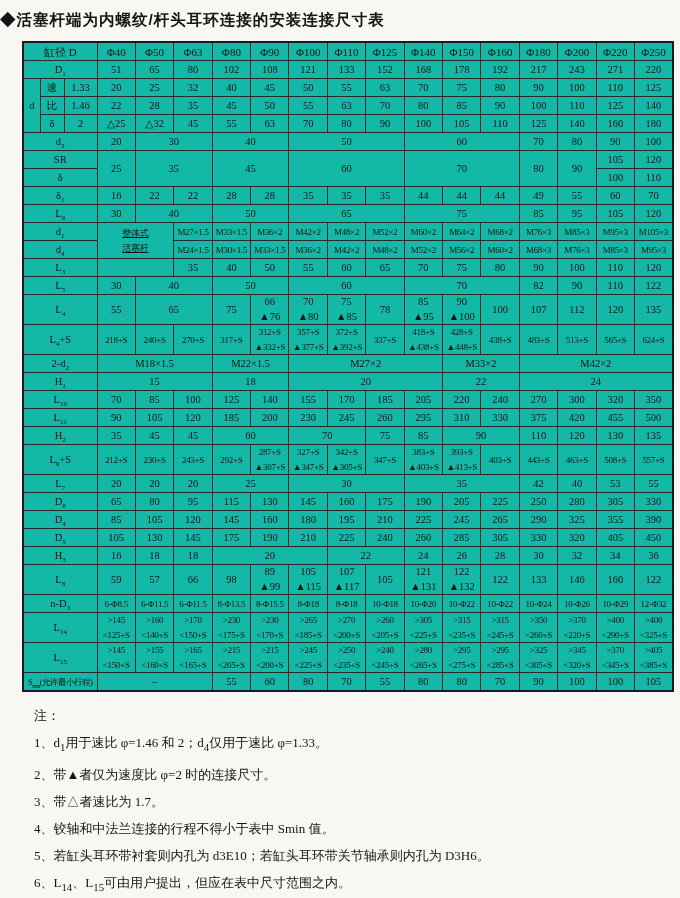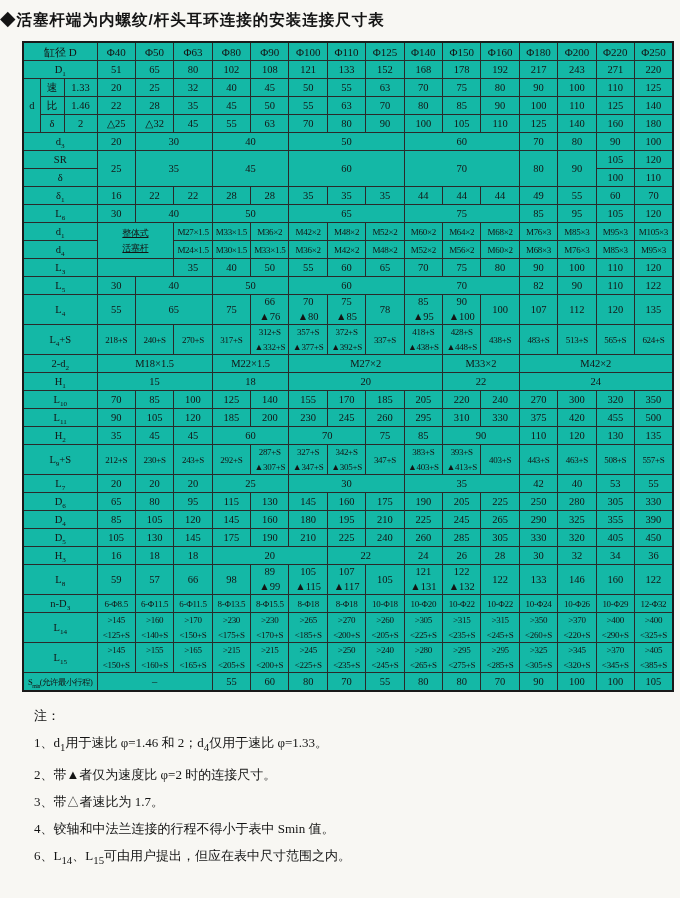--- a/index.html
+++ b/index.html
@@ -587,16 +587,17 @@
       </tbody>
   </table>
 
   <div class="notes">
     <div class="notes-heading">注：</div>
     <div>
         <div class="note">1、d<sub>1</sub>用于速比 φ=1.46 和 2；d<sub>4</sub>仅用于速比 φ=1.33。</div>
         <div class="note">2、带▲者仅为速度比 φ=2 时的连接尺寸。</div>
         <div class="note">3、带△者速比为 1.7。</div>
         <div class="note">4、铰轴和中法兰连接的行程不得小于表中 Smin 值。</div>
+        <div class="note">5、若缸头耳环带衬套则内孔为 d3E10；若缸头耳环带关节轴承则内孔为 D3H6。</div>
         <div class="note">6、L<sub>14</sub>、L<sub>15</sub>可由用户提出，但应在表中尺寸范围之内。</div>
       </div>
   </div>
 </div>
 
 </body></html>

